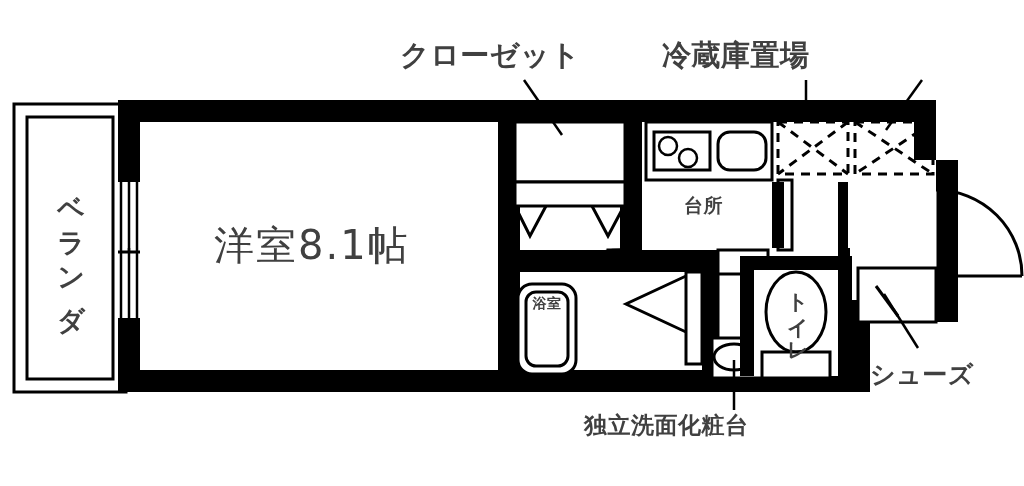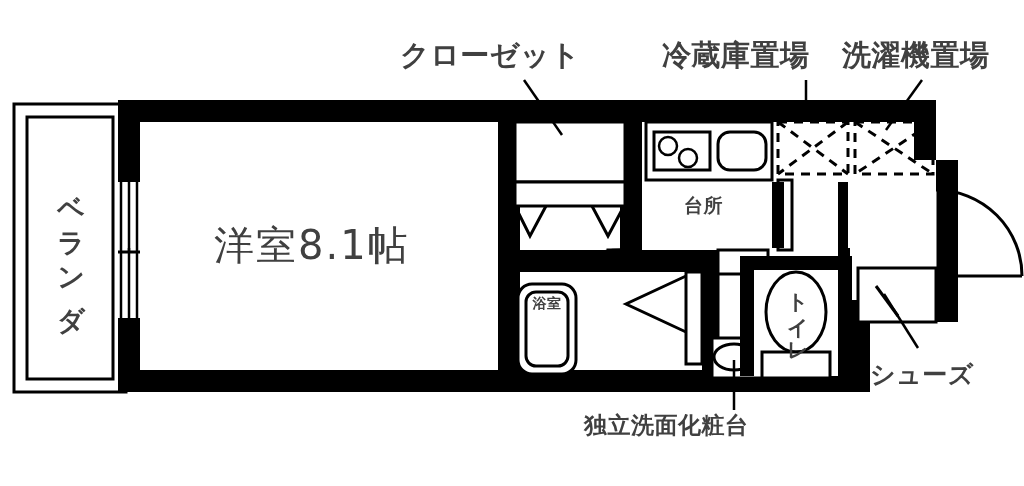--- a/index.html
+++ b/index.html
@@ -226,21 +226,20 @@
       <line x1="734" y1="360" x2="734" y2="410" stroke="#000000" stroke-width="2.5"></line>
       <line x1="884" y1="294" x2="918" y2="348" stroke="#000000" stroke-width="2.5"></line>
     </g>
 
   </svg>
 
   <div class="lbl lbl-top" style="left:400px; top:40px;">クローゼット</div>
 
   <div class="lbl lbl-top" style="left:634px; top:40px;margin-left:28px;">冷蔵庫置場</div>
 
-  <div class="lbl lbl-top" style="left:842px; top:40px;">洗濯機置場</div>
 
   <div class="lbl lbl-room" style="left:214px; top:224px;">洋室8.1帖</div>
 
   <div class="lbl lbl-vert" style="left:57px; top:178px;">ベランダ</div>
 
   <div class="lbl lbl-kitchen" style="left:684px; top:195px;">台所</div>
 
   <div class="lbl lbl-bath" style="left:532px; top:296px;">浴室</div>
 
   <div class="lbl lbl-vert-sm" style="left:786px; top:278px;">トイレ</div>

